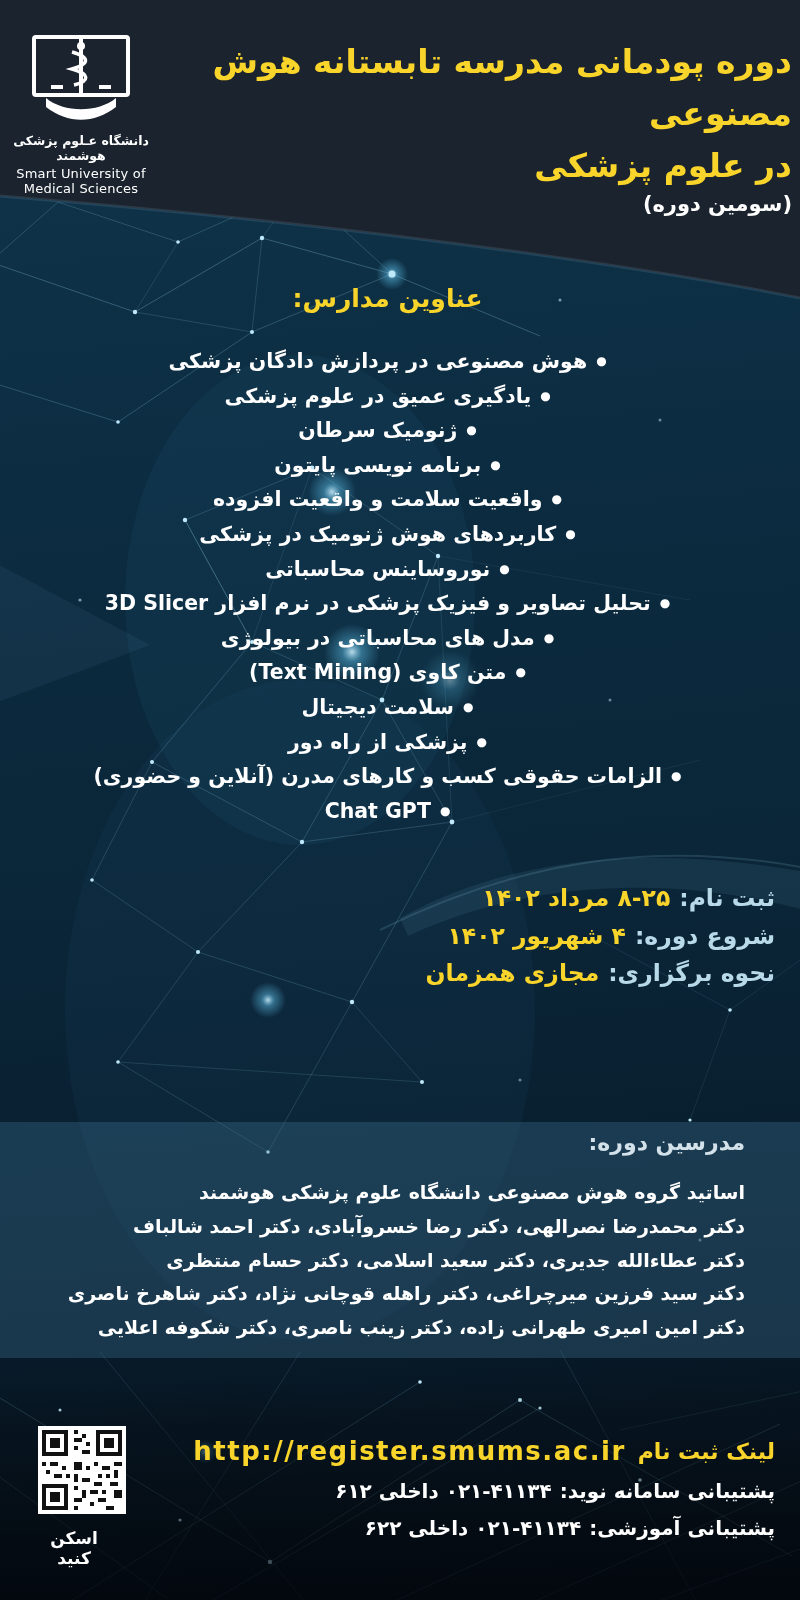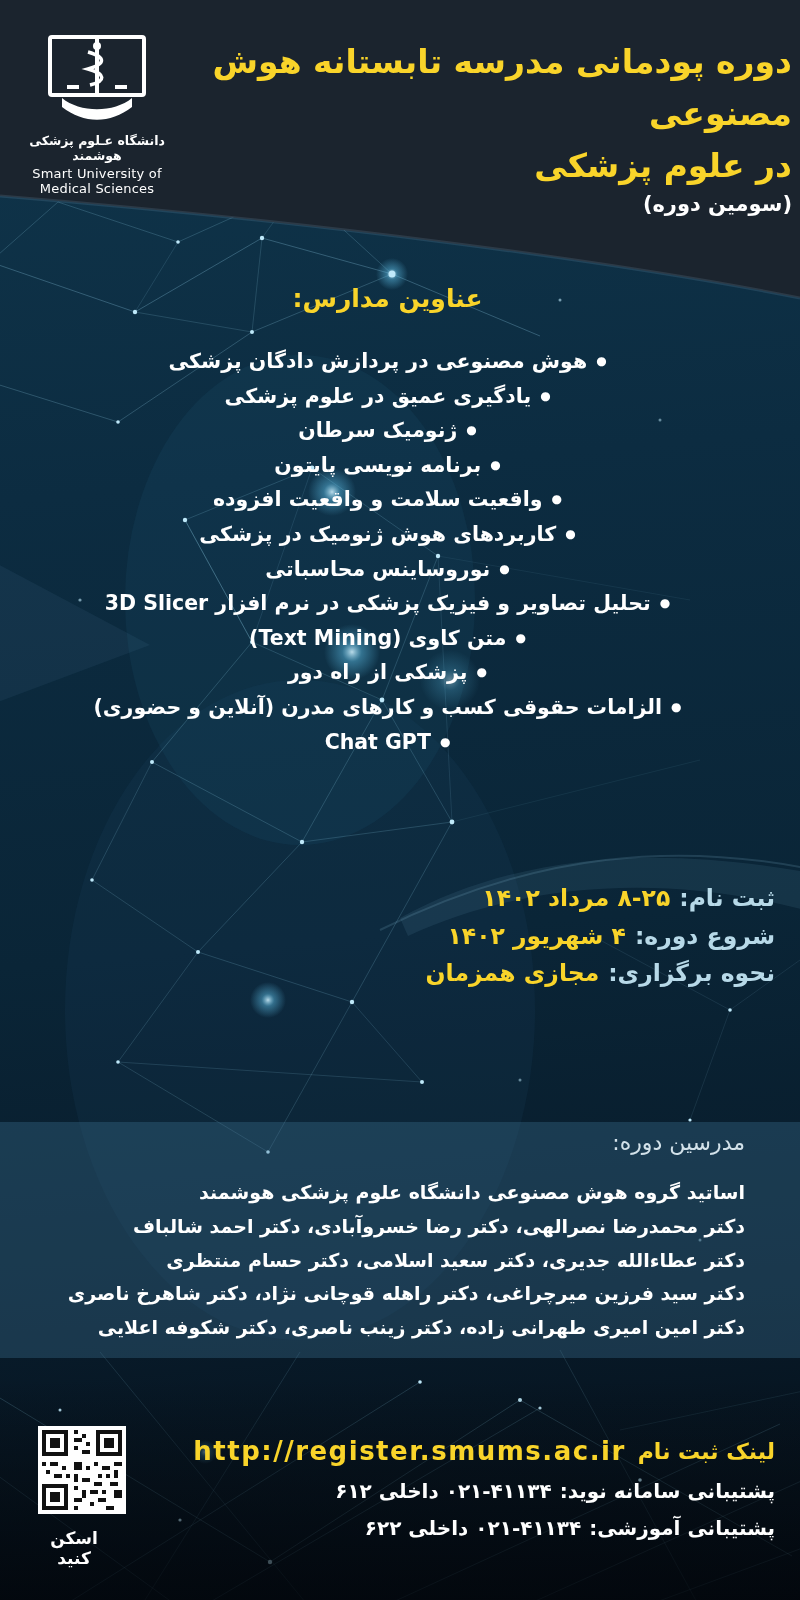--- a/index.html
+++ b/index.html
@@ -8,41 +8,41 @@
     background:linear-gradient(175deg,#10364c 0%,#0c2c41 30%,#0a2537 58%,#081b2a 80%,#050d16 100%);}
   .abs{position:absolute;}
   svg{display:block;}
   
   #bg-net{left:0;top:0;z-index:1;}
   #header-band{left:0;top:0;z-index:2;}
   #footer-shade{left:0;top:1380px;width:800px;height:220px;z-index:2;pointer-events:none;
     background:linear-gradient(180deg,rgba(5,12,18,0) 0%,rgba(5,12,18,0.42) 35%,rgba(2,6,11,0.78) 100%);}
   .content{z-index:3;}
   
-  #logo-block{left:16px;top:34px;width:162px;text-align:center;color:#fff;}
+  #logo-block{left:0;top:34px;width:162px;text-align:center;color:#fff;}
   #logo-block svg{margin:0 auto;}
   .logo-fa{font-size:12.5px;font-weight:bold;margin-top:7px;}
   .logo-en{font-size:13px;margin-top:3px;letter-spacing:.2px;}
   #title-block{left:172px;right:8px;top:36px;direction:rtl;}
   .title-line{color:#f9d42a;font-weight:bold;font-size:33px;line-height:52px;}
   .edition{color:#ffffff;font-weight:bold;font-size:21px;}
   
   #topics-block{right:55px;left:30px;top:284px;text-align:center;direction:rtl;}
   .sec-heading{color:#f9d42a;font-weight:bold;font-size:25px;}
   #topics-list{list-style:none;margin:31px 0 0 0;padding:0;}
   #topics-list li{color:#fff;font-weight:bold;font-size:20.5px;line-height:34.6px;}
   .blt{font-size:12px;vertical-align:3px;margin-left:9px;color:#fff;}
   
   #sched-block{right:25px;top:880px;direction:rtl;}
   .sched-line{display:flex;gap:9px;line-height:37.5px;font-size:23.5px;font-weight:bold;}
   .sl{color:#b7d9e8;}
   .sv{color:#f9d42a;}
   
   #instr-panel{left:0;top:1122px;width:800px;height:236px;background:rgba(62,115,148,0.34);}
-  #instr-heading{right:55px;top:1130px;font-size:22px;font-weight:normal;color:#d3e2ea;direction:rtl;}
+  #instr-heading{right:55px;top:1130px;font-size:22px;font-weight:bold;color:#d3e2ea;direction:rtl;}
   #instr-lines{right:55px;left:36px;top:1176px;text-align:right;direction:rtl;}
   .instr-line{color:#fff;font-weight:bold;font-size:19px;line-height:33.8px;}
   
   #qr-block{left:38px;top:1426px;width:72px;text-align:center;}
   .qr-caption{color:#fff;font-weight:bold;font-size:17px;margin-top:14px;letter-spacing:1px;}
   #register-line{right:25px;top:1436px;direction:rtl;display:flex;align-items:center;gap:12px;}
   .reg-label{color:#f9d42a;font-weight:bold;font-size:22px;}
   .reg-url{color:#f9d42a;font-weight:bold;font-size:26px;direction:ltr;letter-spacing:1.5px;text-decoration:none;}
   .support-line{right:25px;direction:rtl;display:flex;gap:8px;color:#fff;font-weight:bold;font-size:20px;}
   #support-1{top:1479px;}
@@ -171,21 +171,23 @@
     <div class="sec-heading">عناوین مدارس:</div>
     <ul id="topics-list">
       <li><span class="blt">●</span><span>هوش مصنوعی در پردازش دادگان پزشکی</span></li>
       <li><span class="blt">●</span><span>یادگیری عمیق در علوم پزشکی</span></li>
       <li><span class="blt">●</span><span>ژنومیک سرطان</span></li>
       <li><span class="blt">●</span><span>برنامه نویسی پایتون</span></li>
       <li><span class="blt">●</span><span>واقعیت سلامت و واقعیت افزوده</span></li>
       <li><span class="blt">●</span><span>کاربردهای هوش ژنومیک در پزشکی</span></li>
       <li><span class="blt">●</span><span>نوروساینس محاسباتی</span></li>
       <li><span class="blt">●</span><span>تحلیل تصاویر و فیزیک پزشکی در نرم افزار 3D Slicer</span></li>
+      <li><span class="blt">●</span><span>مدل های محاسباتی در بیولوژی</span></li>
       <li><span class="blt">●</span><span>متن کاوی (Text Mining)</span></li>
+      <li><span class="blt">●</span><span>سلامت دیجیتال</span></li>
       <li><span class="blt">●</span><span>پزشکی از راه دور</span></li>
       <li><span class="blt">●</span><span>الزامات حقوقی کسب و کارهای مدرن (آنلاین و حضوری)</span></li>
       <li><span class="blt">●</span><span>Chat GPT</span></li>
     </ul>
   </div>
 
   <div id="sched-block" class="abs content">
     <div class="sched-line">
       <span class="sl">ثبت نام:</span>
       <span class="sv">۸-۲۵ مرداد ۱۴۰۲</span>

